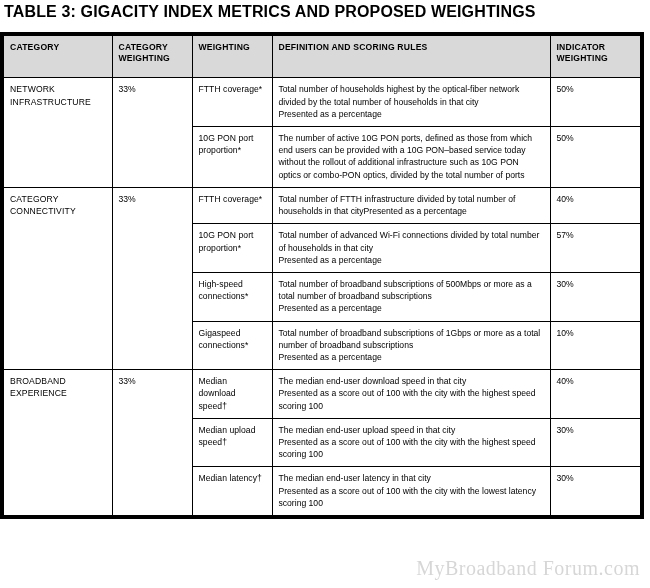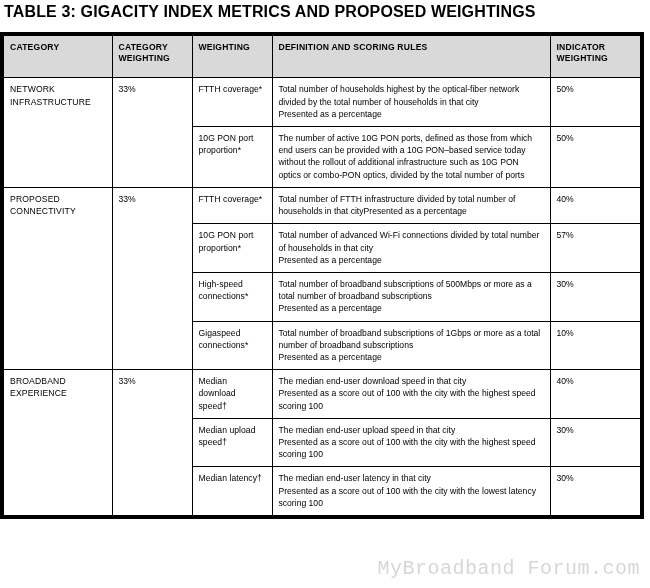--- a/index.html
+++ b/index.html
@@ -65,21 +65,21 @@
   td.ind {
     letter-spacing: 0.05px;
   }
   .rule-line {
     margin: 0;
   }
   .watermark {
     position: absolute;
     right: 10px;
     bottom: 8px;
-    font-family: Liberation Mono, monospace;
+    font-family: Liberation Serif, serif;
     font-size: 20px;
     color: rgba(120,120,120,0.30);
     letter-spacing: 0.5px;
     white-space: nowrap;
     pointer-events: none;
   }
 </style>
 </head>
 <body>
 
@@ -116,21 +116,21 @@
           <td>50%</td>
         </tr>
         <tr>
           <td class="ind">10G PON port proportion*</td>
           <td>
             <div class="rule-line">The number of active 10G PON ports, defined as those from which end users can be provided with a 10G PON–based service today without the rollout of additional infrastructure such as 10G PON optics or combo-PON optics, divided by the total number of ports</div>
           </td>
           <td>50%</td>
         </tr>
         <tr>
-          <td class="cat" rowspan="4">PROPOSED CONNECTIVITY</td>
+          <td class="cat" rowspan="4">CATEGORY CONNECTIVITY</td>
           <td rowspan="4">33%</td>
           <td class="ind">FTTH coverage*</td>
           <td>
             <div class="rule-line">Total number of FTTH infrastructure divided by total number of households in that cityPresented as a percentage</div>
           </td>
           <td>40%</td>
         </tr>
         <tr>
           <td class="ind">10G PON port proportion*</td>
           <td>

